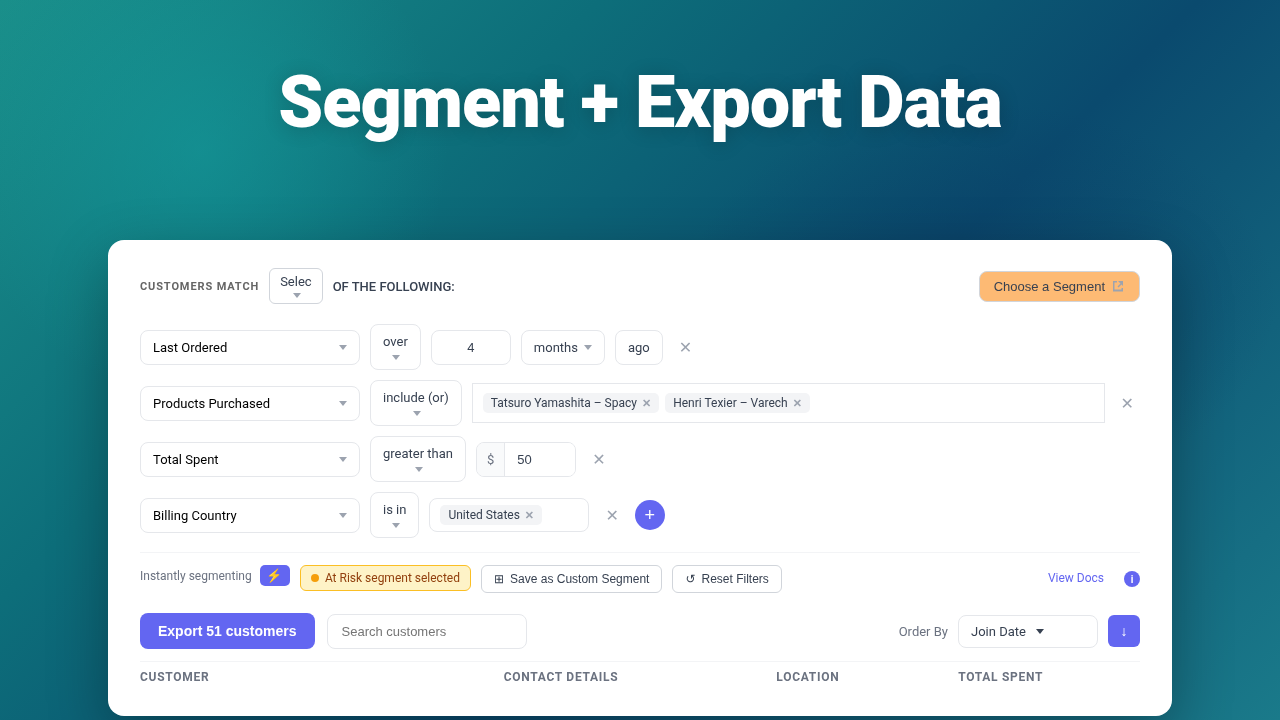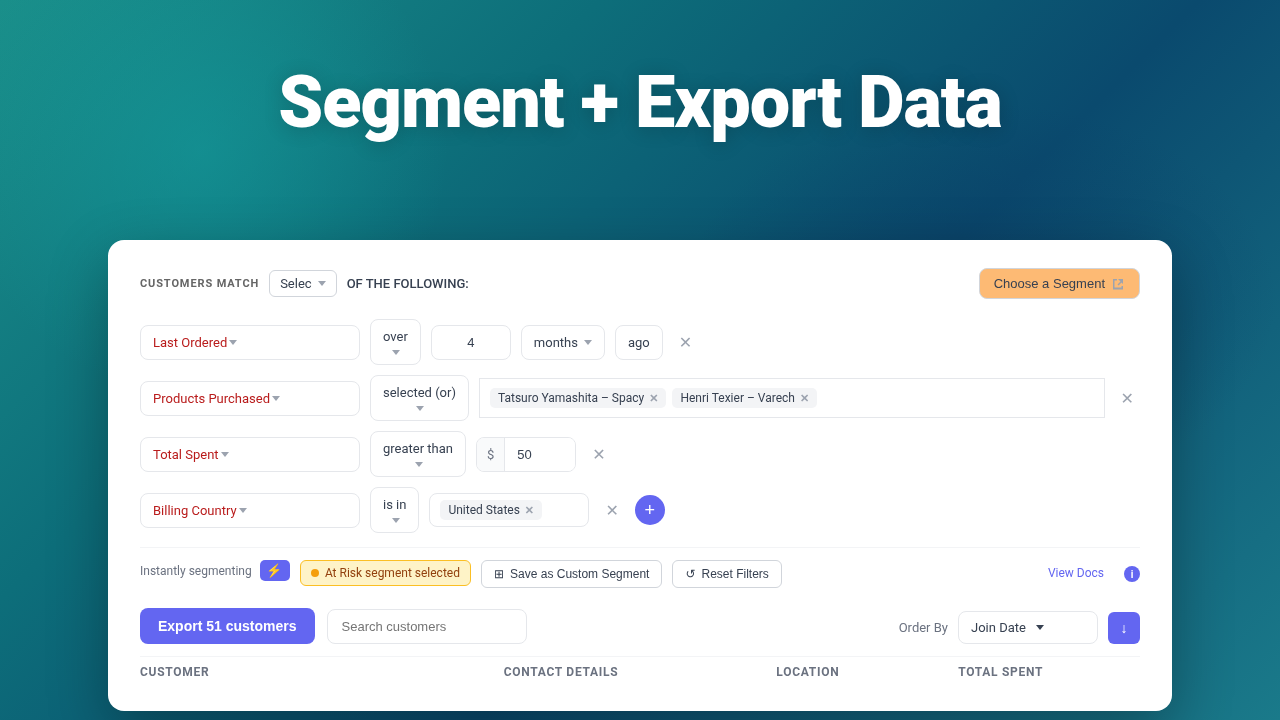--- a/index.html
+++ b/index.html
@@ -100,20 +100,21 @@
       border: 1px solid #d1d5db;
       border-radius: 6px;
       padding: 5px 10px;
       font-size: 13px;
       color: #374151;
       background: white;
       cursor: pointer;
       display: flex;
       align-items: center;
       gap: 4px;
+      flex-direction: column;
     }
 
     .of-following {
       font-size: 13px;
       color: #374151;
       font-weight: 500;
     }
 
     .choose-segment-btn {
       border: 1px solid #d1d5db;
@@ -140,25 +141,26 @@
       display: flex;
       align-items: center;
       gap: 10px;
     }
 
     .filter-field {
       border: 1px solid #e5e7eb;
       border-radius: 8px;
       padding: 9px 12px;
       font-size: 13px;
-      color: #b91c1c;
-      background: white;
-      cursor: pointer;
-      display: flex;
-      align-items: center;
+      color: #000000;
+      background: white;
+      cursor: pointer;
+      display: flex;
+      align-items: center;
+      justify-content: space-between;
       width: 220px;
       min-width: 220px;
     }
 
     .filter-operator {
       border: 1px solid #e5e7eb;
       border-radius: 8px;
       padding: 9px 12px;
       font-size: 13px;
       color: #374151;
@@ -380,21 +382,21 @@
       color: #6366f1;
       cursor: pointer;
       display: flex;
       align-items: flex-start;
       gap: 16px;
     }
 
     
     .export-bar {
       display: flex;
-      align-items: flex-end;
+      align-items: center;
       justify-content: space-between;
       padding: 16px 0 12px;
     }
 
     .export-bar-left {
       display: flex;
       align-items: center;
       gap: 12px;
     }
 
@@ -557,21 +559,21 @@
       <div class="filter-ago">ago</div>
       <span class="filter-remove">✕</span>
     </div>
 
     <div class="filter-row">
       <div class="filter-field">
         <span>Products Purchased</span>
         <span class="chevron-down"></span>
       </div>
       <div class="filter-operator">
-        <span>selected (or)</span>
+        <span>include (or)</span>
         <span class="chevron-down"></span>
       </div>
       <div class="filter-value-tag-container">
         <div class="tag">
           <span>Tatsuro Yamashita – Spacy</span>
           <span class="tag-x">✕</span>
         </div>
         <div class="tag">
           <span>Henri Texier – Varech</span>
           <span class="tag-x">✕</span>

